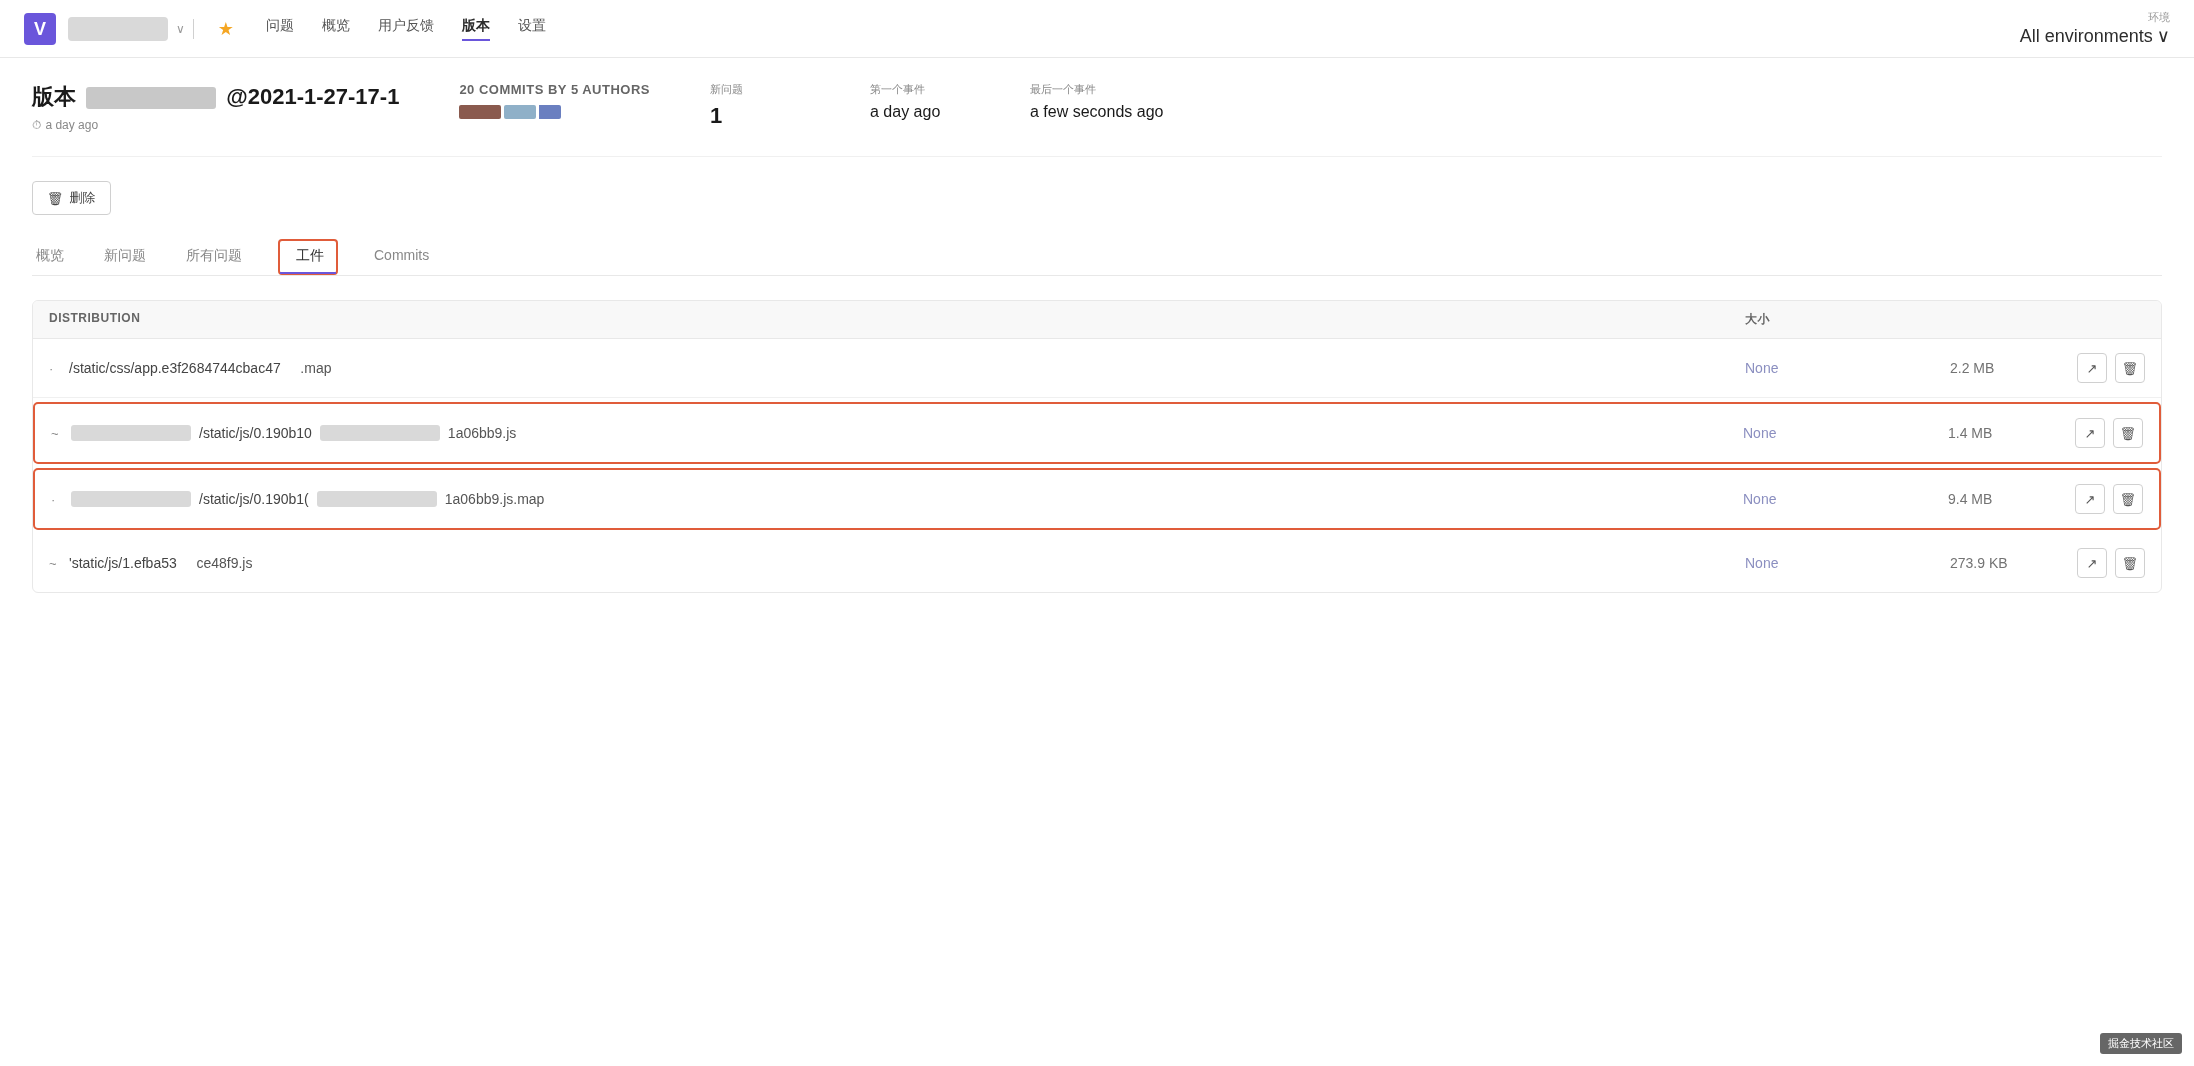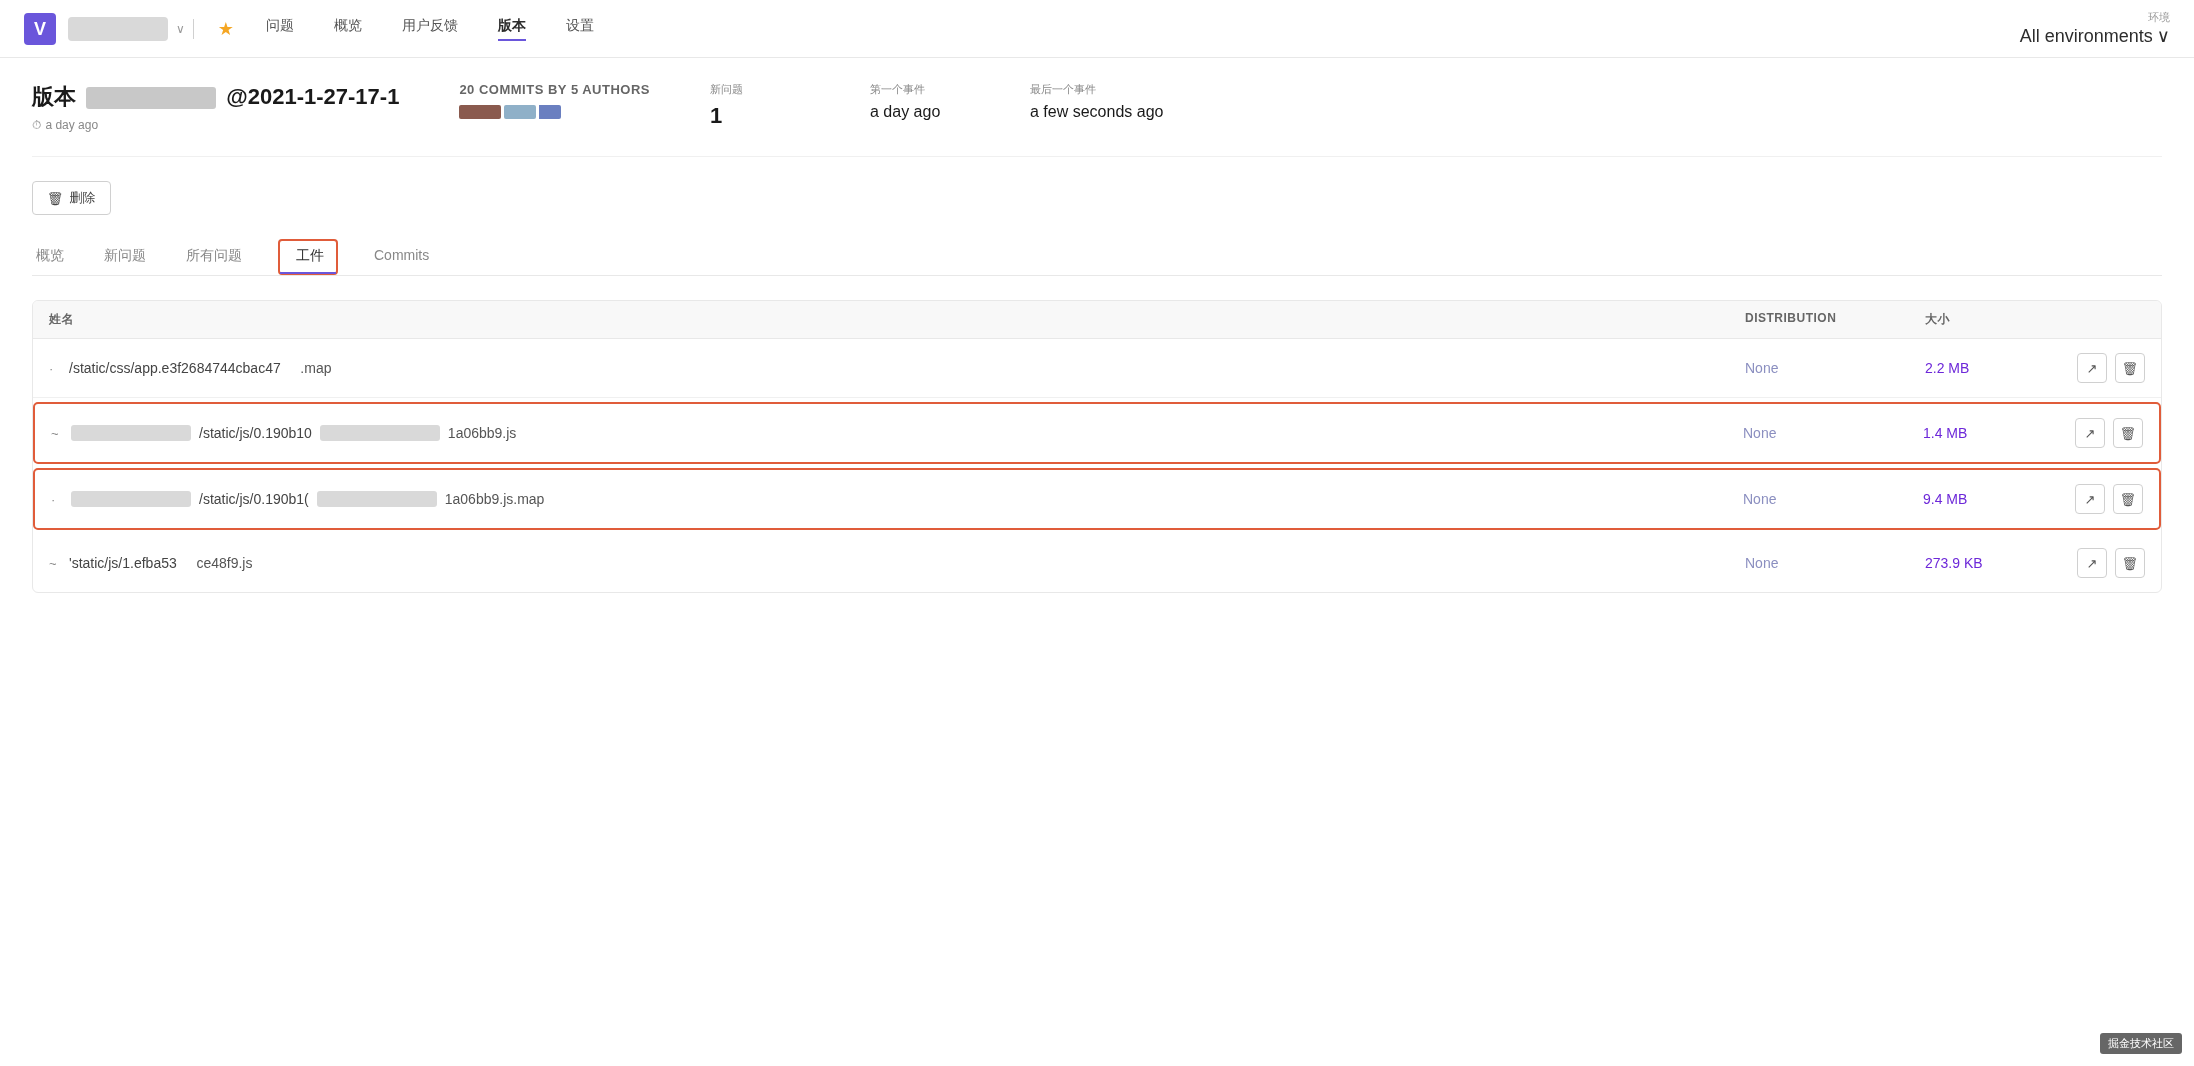--- a/index.html
+++ b/index.html
@@ -42,21 +42,21 @@
       margin-right: 32px;
     }
     .nav-divider {
       width: 1px;
       height: 20px;
       background: #d0d0d0;
       margin-right: 24px;
     }
     .nav-links {
       display: flex;
-      gap: 40px;
+      gap: 28px;
       flex: 1;
     }
     .nav-link {
       color: #555;
       cursor: pointer;
       font-size: 14px;
       padding-bottom: 4px;
     }
     .nav-link.active {
       color: #2d2d2d;
@@ -256,22 +256,23 @@
       height: 16px;
       width: 120px;
     }
     .file-ext {
       color: #555;
     }
     .dist-cell {
       color: #8b8fc0;
     }
     .size-cell {
-      color: #6d28d9;
+      color: #737373;
       font-weight: 500;
+      margin-left: 25px;
     }
     .actions-cell {
       display: flex;
       gap: 8px;
       justify-content: flex-end;
     }
     .icon-btn {
       width: 30px;
       height: 30px;
       border: 1px solid #d0d0d0;
@@ -399,21 +400,20 @@
     <span class="tab">新问题</span>
     <span class="tab">所有问题</span>
     <span class="tab active tab-highlighted">工件</span>
     <span class="tab">Commits</span>
   </div>
 
   
   <div class="artifact-table">
 
     <div class="table-header">
-      <div>姓名</div>
       <div>DISTRIBUTION</div>
       <div>大小</div>
       <div></div>
     </div>
 
     <div class="table-row">
       <div class="file-name-cell">
         <span class="file-prefix">·</span>
         <span>/static/css/app.e3f2684744cbac47</span>
         <span class="file-ext">&nbsp;&nbsp;&nbsp;.map</span>

